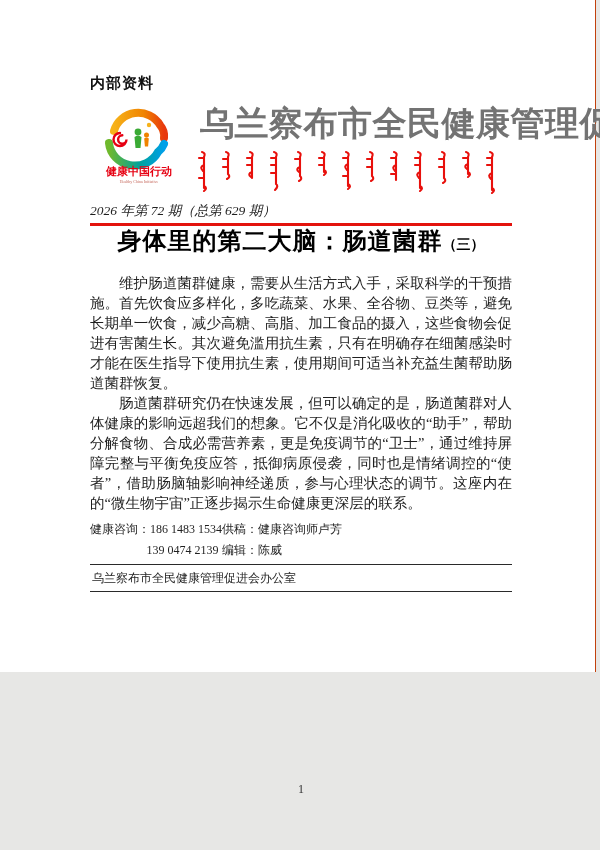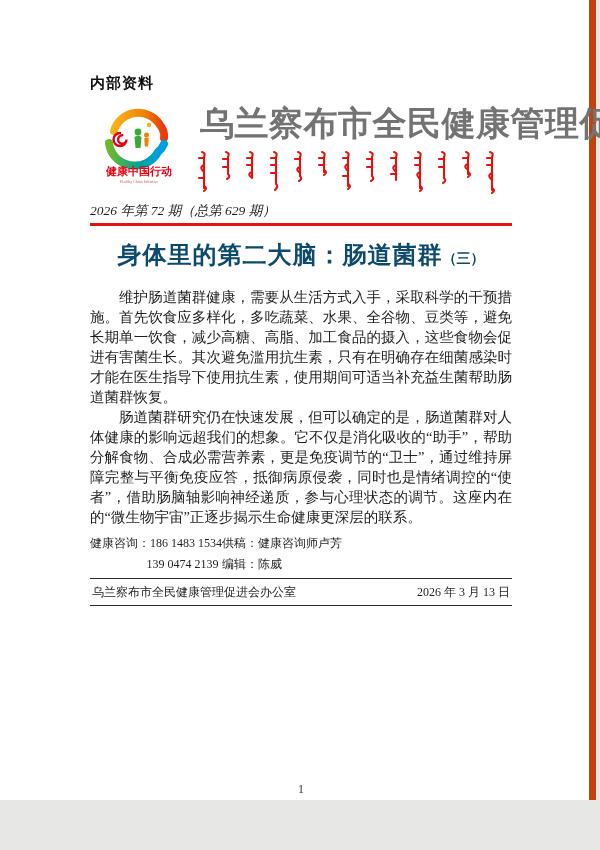--- a/index.html
+++ b/index.html
@@ -2,22 +2,22 @@
 <html><head>
 <meta charset="utf-8">
 <style>
   html,body{margin:0;padding:0;}
   body{
     width:600px;height:850px;background:#e7e7e5;
     font-family:"Liberation Serif","DejaVu Serif",serif;
     color:#1f1f1f;overflow:hidden;
   }
   .page{
-    position:relative;width:596px;height:800px;background:#ffffff;
-    border-right:7px solid #c2410c;box-sizing:border-box;
+    position:relative;width:596px;height:672px;background:#ffffff;
+    border-right:1px solid #c2410c;box-sizing:border-box;
   }
   .content{position:absolute;left:90px;top:74px;width:422px;}
   .classification{
     font-family:"Liberation Sans","DejaVu Sans",sans-serif;
     font-weight:bold;font-size:15px;letter-spacing:1px;color:#111;
   }
   .masthead-row{display:flex;align-items:flex-start;margin-top:10px;height:88px;}
   .logo-block{width:86px;flex:0 0 86px;margin-left:6px;}
   .masthead-right{flex:1;padding-left:10px;}
   .org-title{
@@ -26,22 +26,22 @@
     font-family:"Liberation Serif","DejaVu Serif",serif;
     margin-left:8px;
   }
   .mongolian{margin-top:4px;margin-left:4px;display:block;}
   .issue-line{
     display:flex;justify-content:space-between;align-items:baseline;
     margin-top:11px;font-size:13.5px;font-style:italic;white-space:nowrap;
   }
   .red-rule{height:3px;background:#e3130d;margin-top:3px;}
   .article-title{
-    text-align:center;font-weight:bold;font-size:24px;margin-top:14px;
-    letter-spacing:1px;line-height:30px;color:#0c4a6e;
+    text-align:center;font-weight:bold;font-size:24px;
+    letter-spacing:1px;line-height:30px;color:#000000;
   }
   .title-suffix{font-size:14px;font-weight:bold;letter-spacing:0;}
   .body-text{margin-top:13px;font-size:14.5px;line-height:20px;text-align:justify;}
   .body-text p{margin:0;text-indent:2em;}
   .contact-row{
     display:flex;justify-content:flex-start;margin-top:6px;
     font-size:12px;line-height:21px;
   }
   .contact-left .phone2{padding-left:4.7em;}
   .contact-right{width:138px;}
@@ -158,19 +158,18 @@
       </div>
       <div class="contact-right">
         <div class="nw"><span>供稿：</span><span>健康咨询师卢芳</span></div>
         <div class="nw"><span>编辑：</span><span>陈威</span></div>
       </div>
     </div>
 
     <hr class="black-rule">
     <div class="office-row">
       <span>乌兰察布市全民健康管理促进会办公室</span>
-      <span>2026 年 3 月 13 日</span>
     </div>
     <hr class="black-rule" style="margin-top:0;">
 
     <div class="page-number">1</div>
   </div>
 </div>
 
 </body></html>

